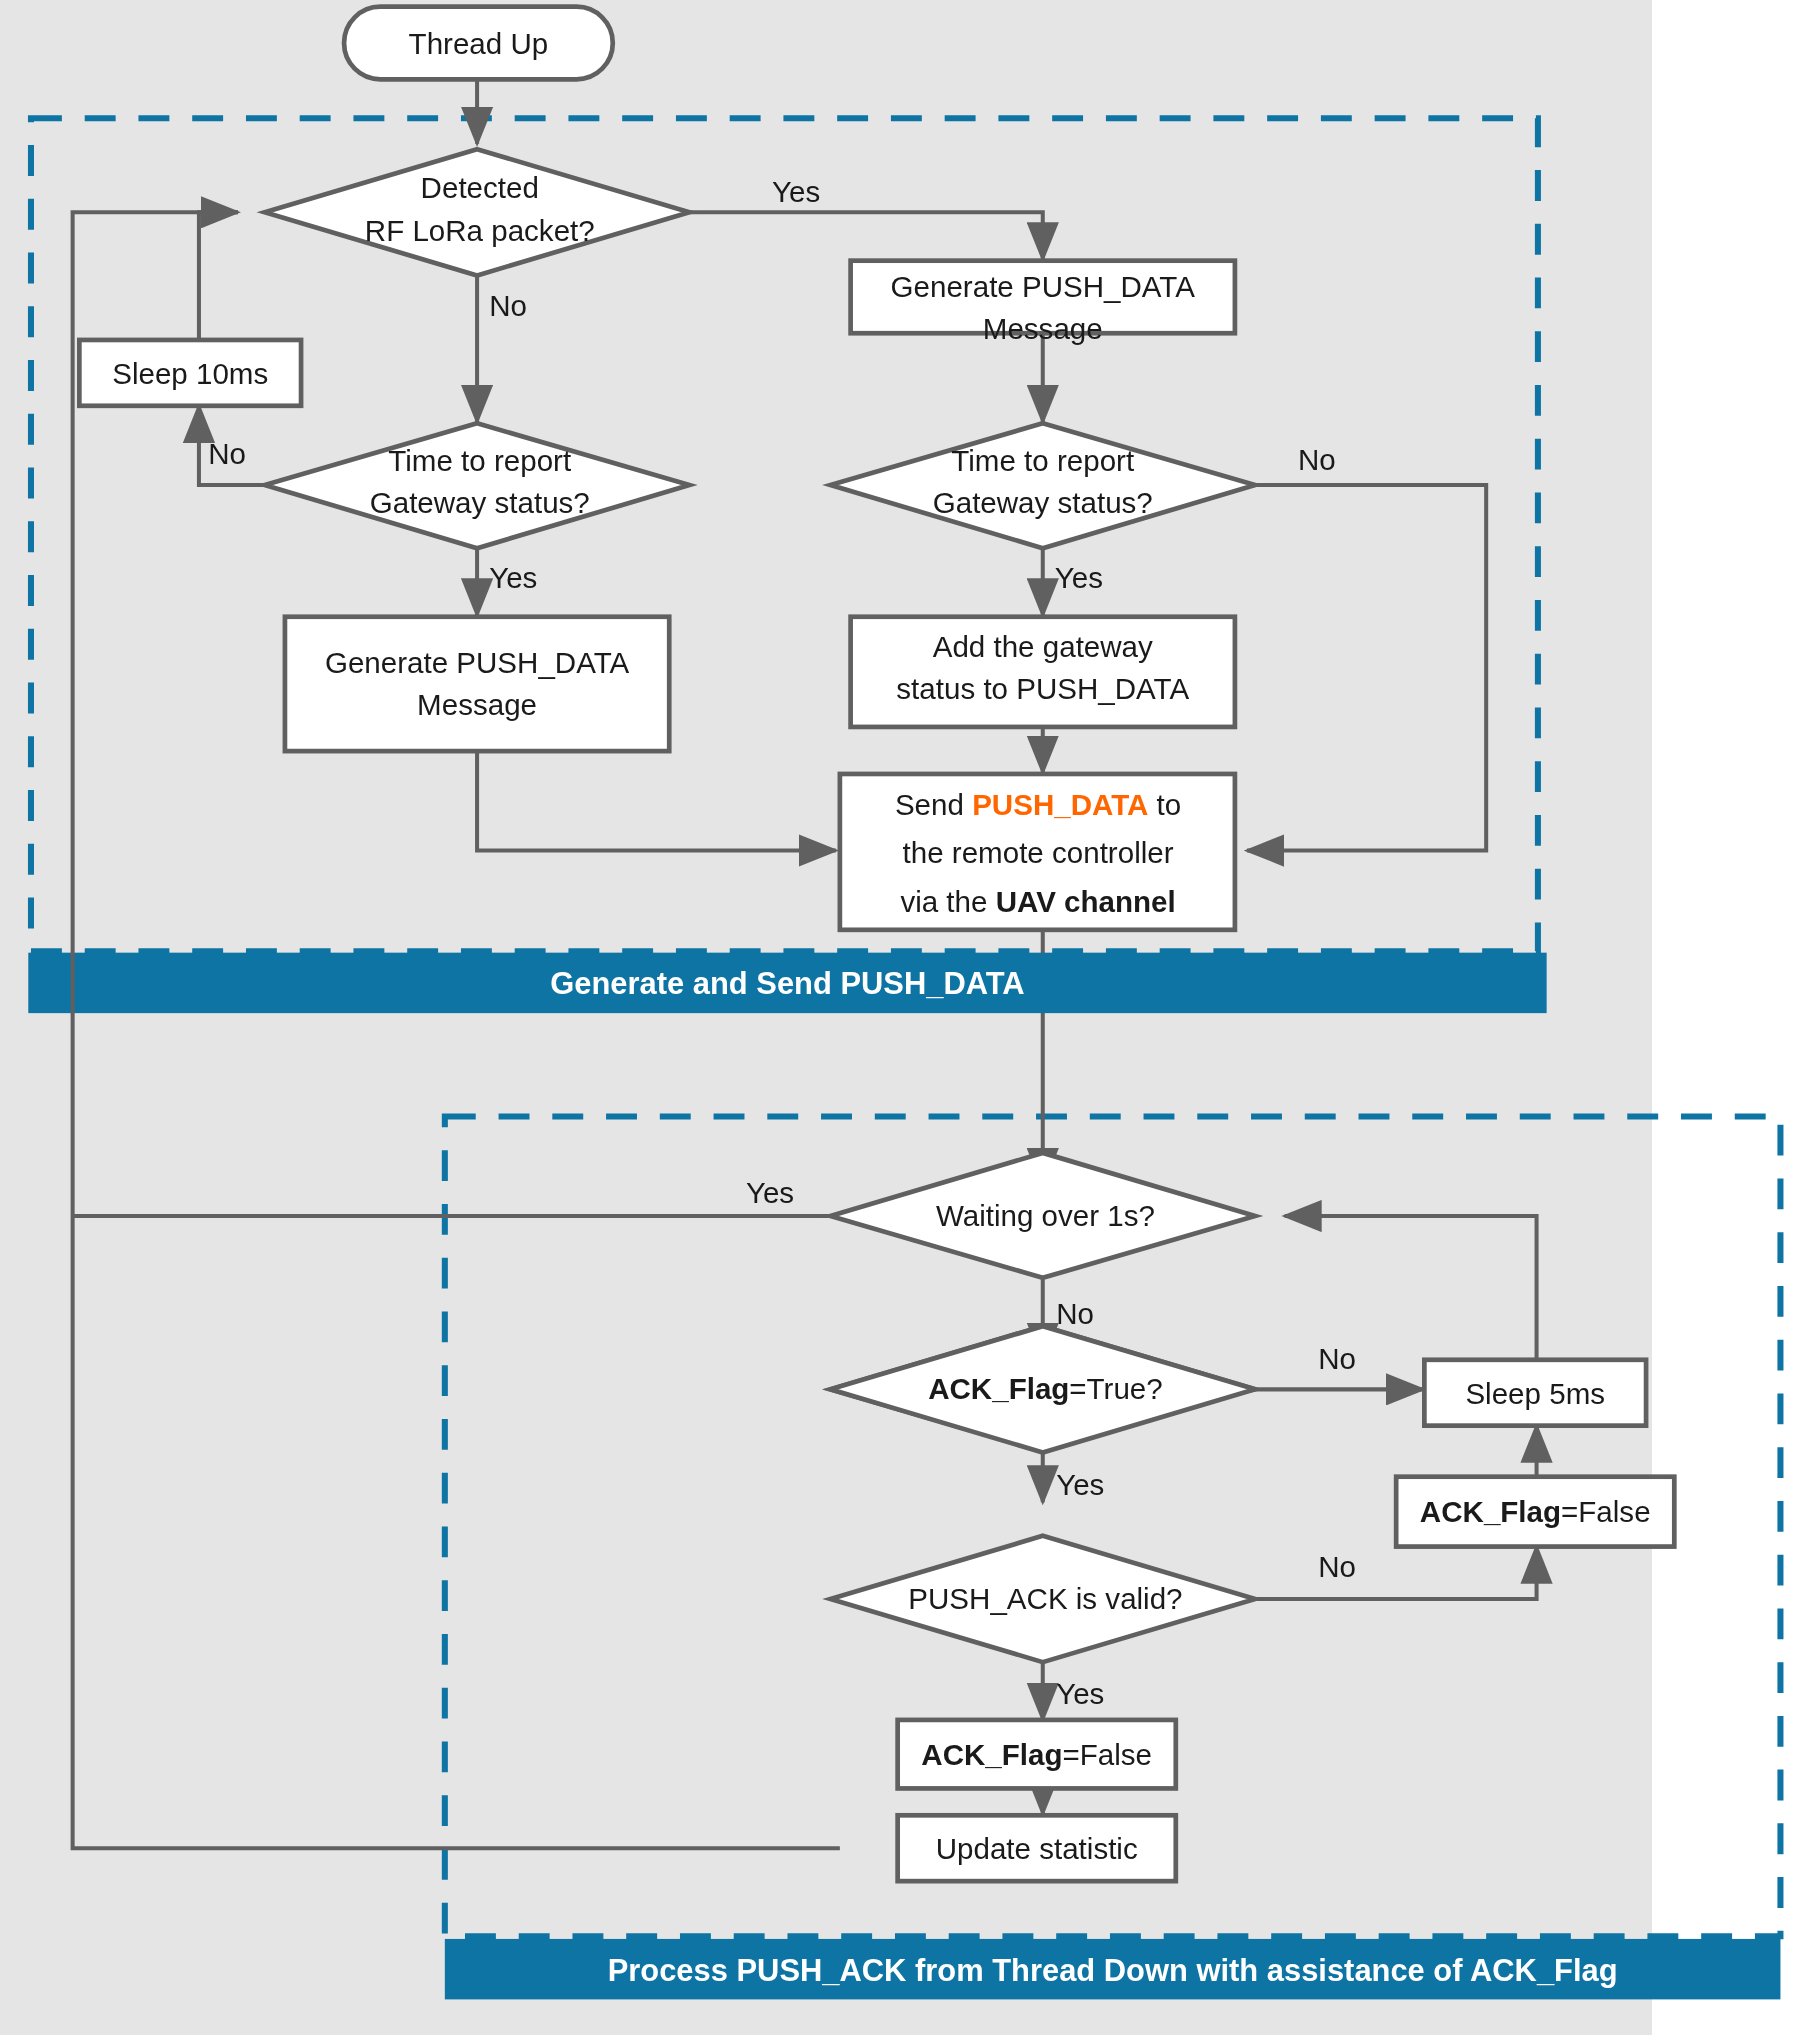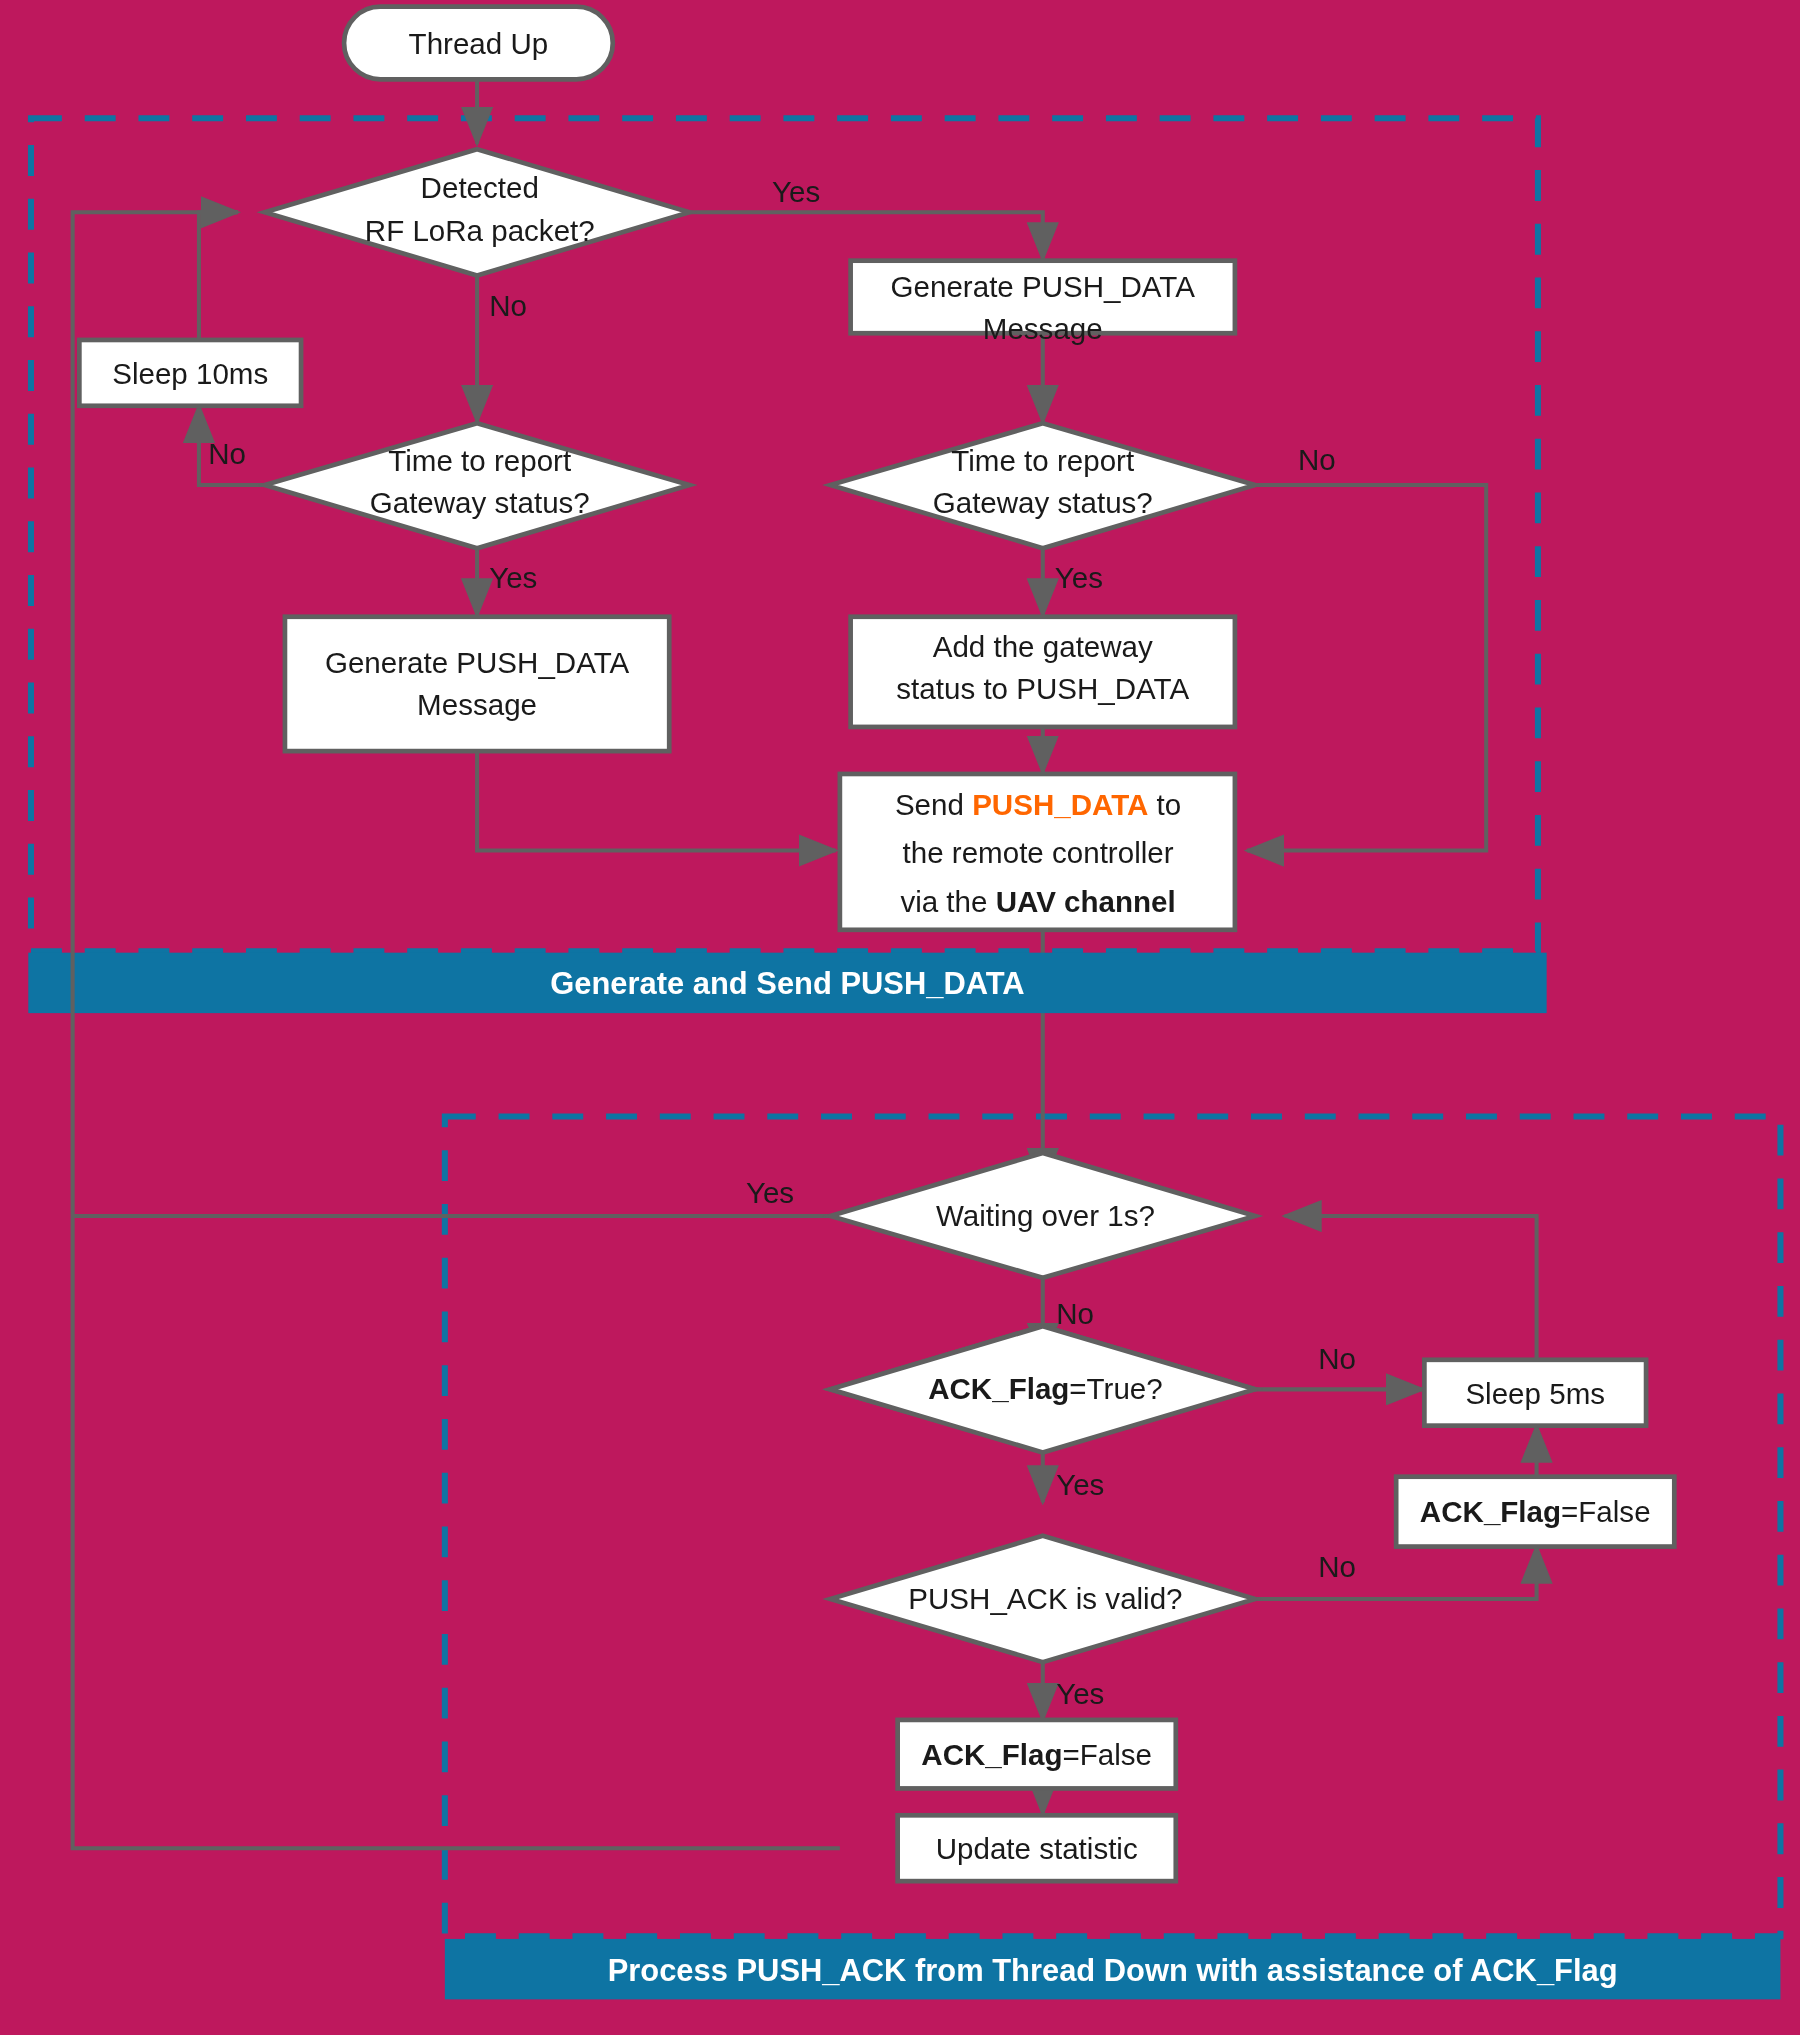--- a/index.html
+++ b/index.html
@@ -1,16 +1,16 @@
 <!DOCTYPE html>
 <html style="font-size:10.8px"><head>
 <meta charset="utf-8">
 <style>
   html,body{margin:0;padding:0;background:#ffffff;}
-  #stage{position:relative;width:1800px;height:2035px;background:#be185d;
+  #stage{position:relative;width:1652px;height:2035px;background:#e5e5e5;
          font-family:"Liberation Sans", sans-serif;}
   svg{position:absolute;top:0;left:0;width:1800px;height:2035px;}
   .nodeText{font-family:"Liberation Sans", sans-serif;font-size:44px;fill:#1a1a1a;}
   .edgeLabel{font-family:"Liberation Sans", sans-serif;font-size:44px;fill:#1a1a1a;}
   .bannerText{font-family:"Liberation Sans", sans-serif;font-size:46px;font-weight:bold;fill:#ffffff;}
   .bold{font-weight:bold;}
   .orange{fill:#FF6600;font-weight:bold;}
 </style>
 </head>
 <body>

